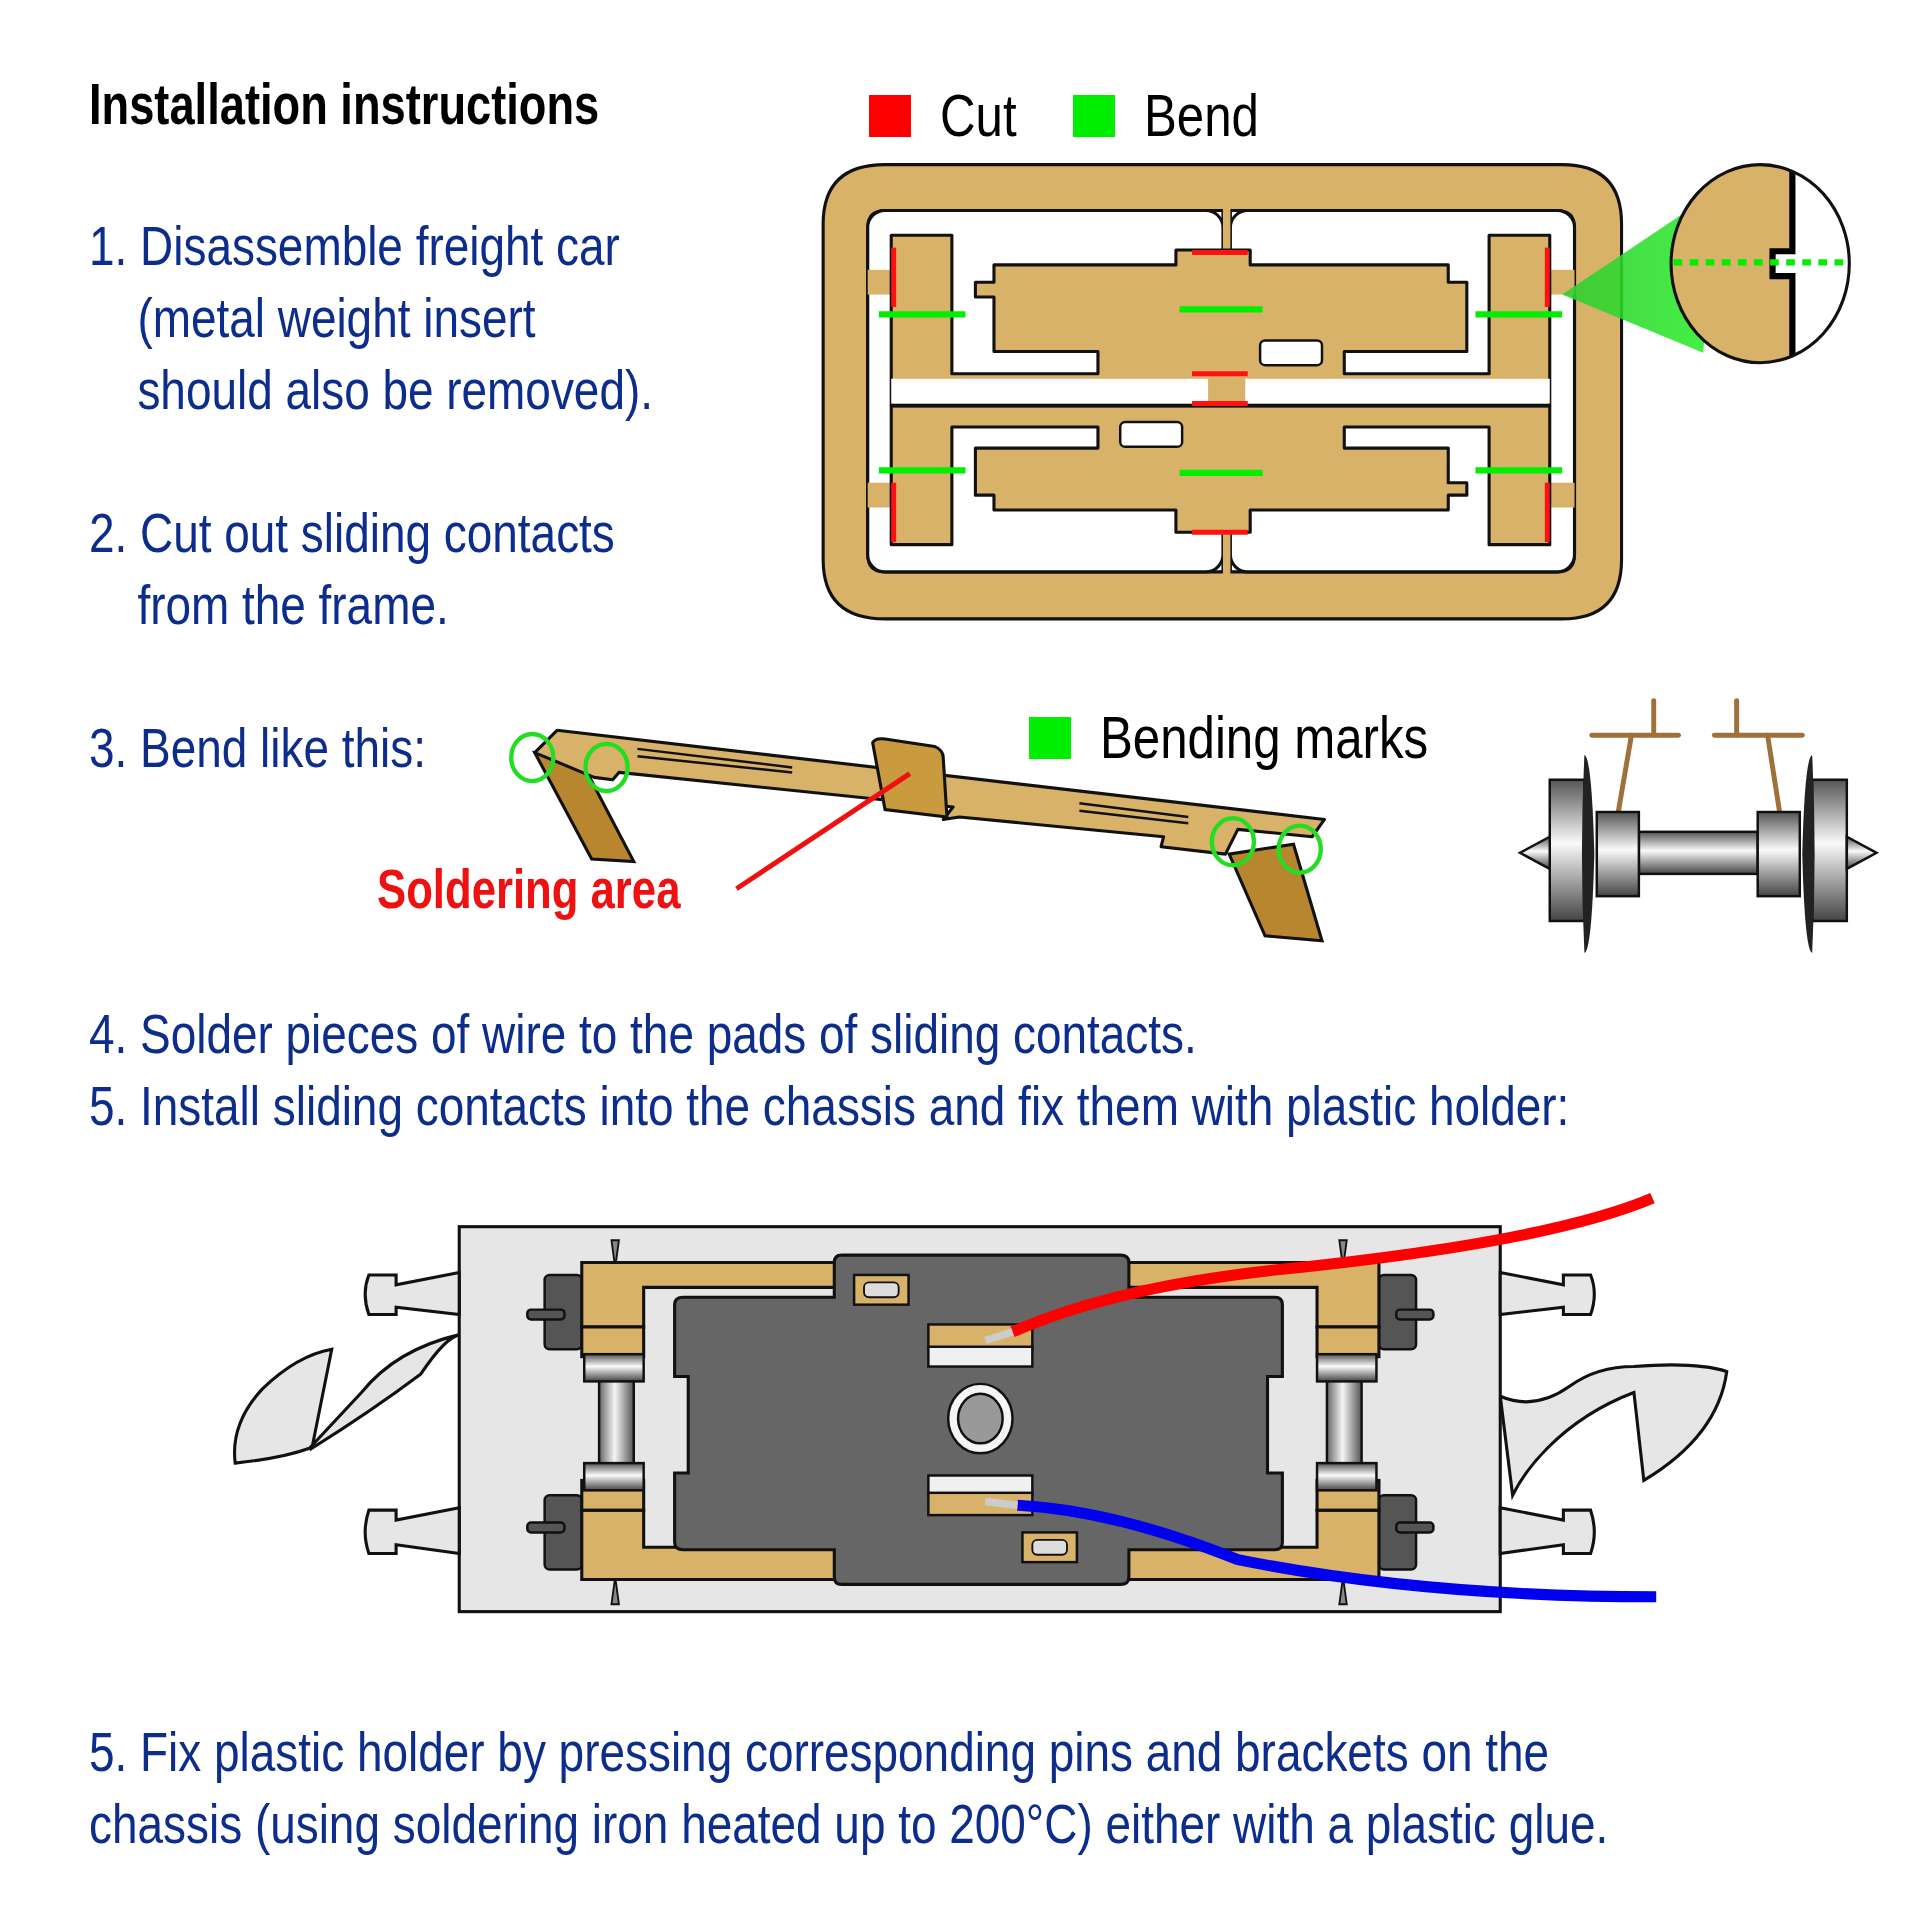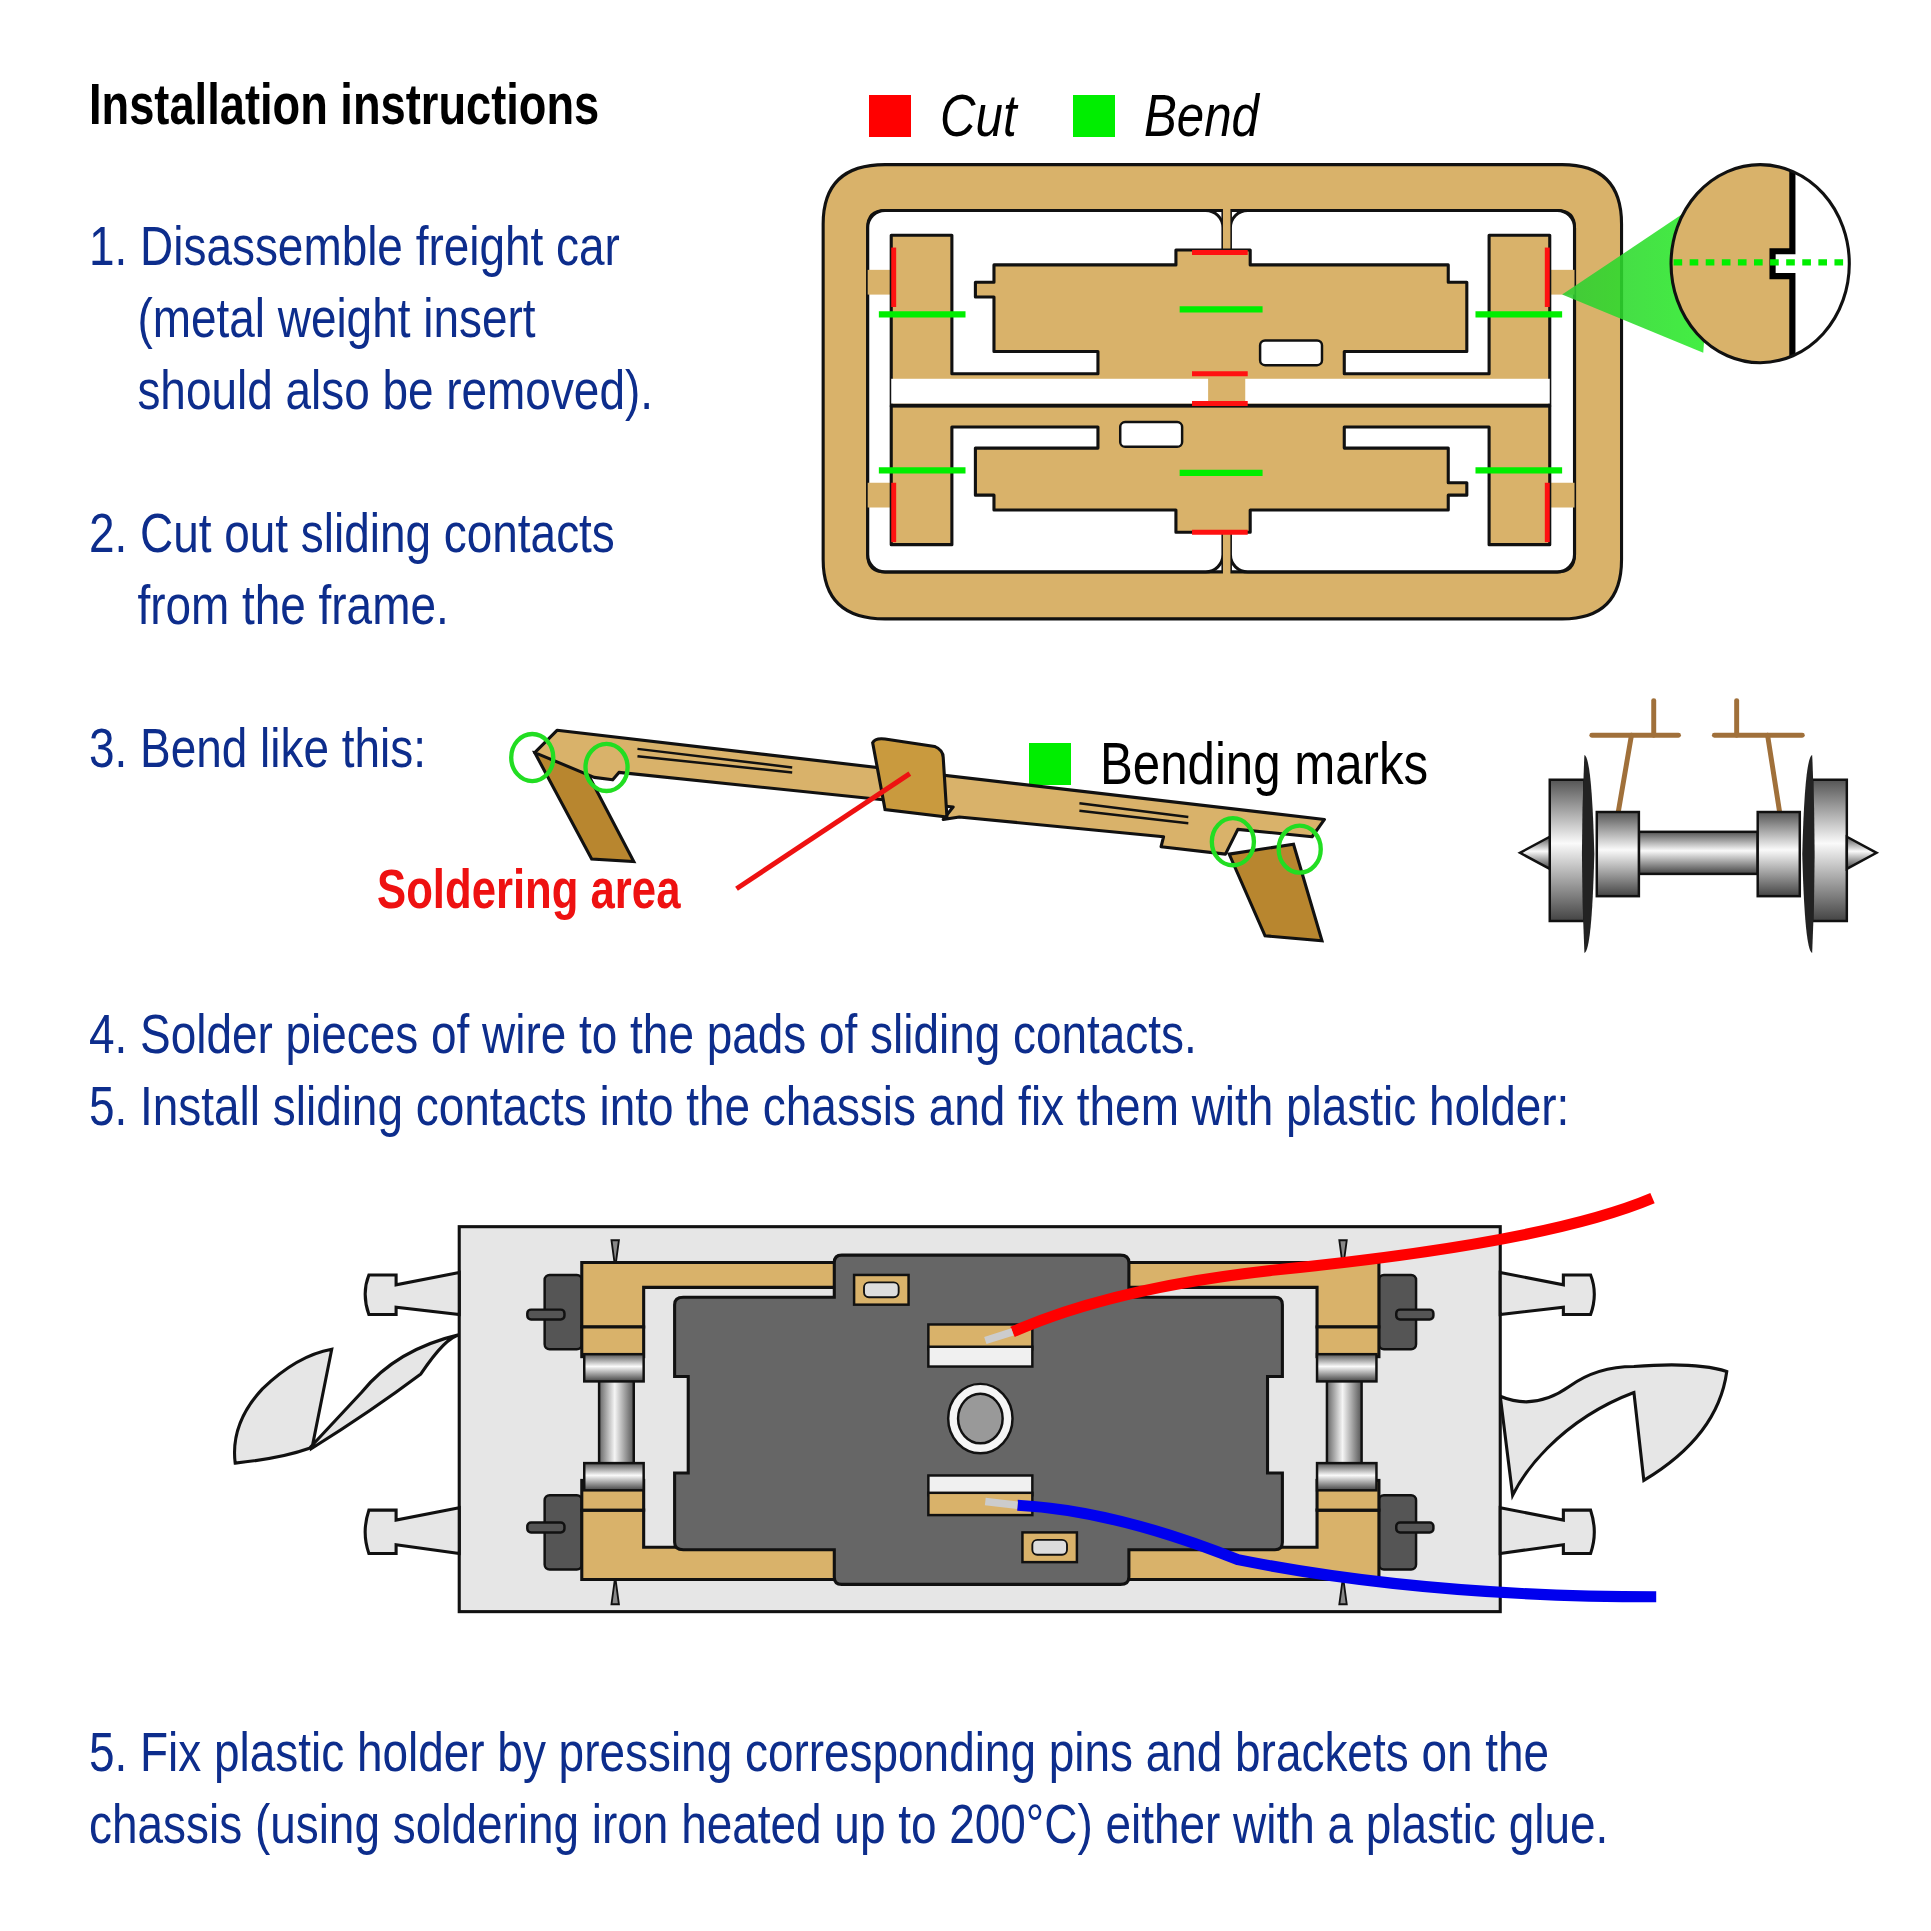--- a/index.html
+++ b/index.html
@@ -39,28 +39,28 @@
 
 <div class="txt" style="left:89px; top:1070px;">
   <div>5. Install sliding contacts into the chassis and fix them with plastic holder:</div>
 </div>
 
 <div class="txt" style="left:89px; top:1716px;">
   <div>5. Fix plastic holder by pressing corresponding pins and brackets on the</div>
   <div>chassis (using soldering iron heated up to 200°C) either with a plastic glue.</div>
 </div>
 
-<div class="legend" style="left:869px; top:81px;font-style:italic;">
+<div class="legend" style="left:869px; top:81px;">
   <span class="sw" style="background:#ff0000;"></span>
   <span class="lbl" style="width:106px;">Cut</span>
   <span class="sw" style="background:#00ee00; margin-left:27px;"></span>
   <span class="lbl">Bend</span>
 </div>
 
-<div class="legend" style="left:1029px; top:703px;margin-top:26px;">
+<div class="legend" style="left:1029px; top:703px;">
   <span class="sw" style="background:#00ee00;"></span>
   <span class="lbl">Bending marks</span>
 </div>
 
 <div class="solder">Soldering area</div>
 
 <svg class="art" viewBox="0 0 1560 1560">
   <defs>
     <linearGradient id="metal" x1="0" y1="0" x2="0" y2="1">
       <stop offset="0" stop-color="#555"></stop>

